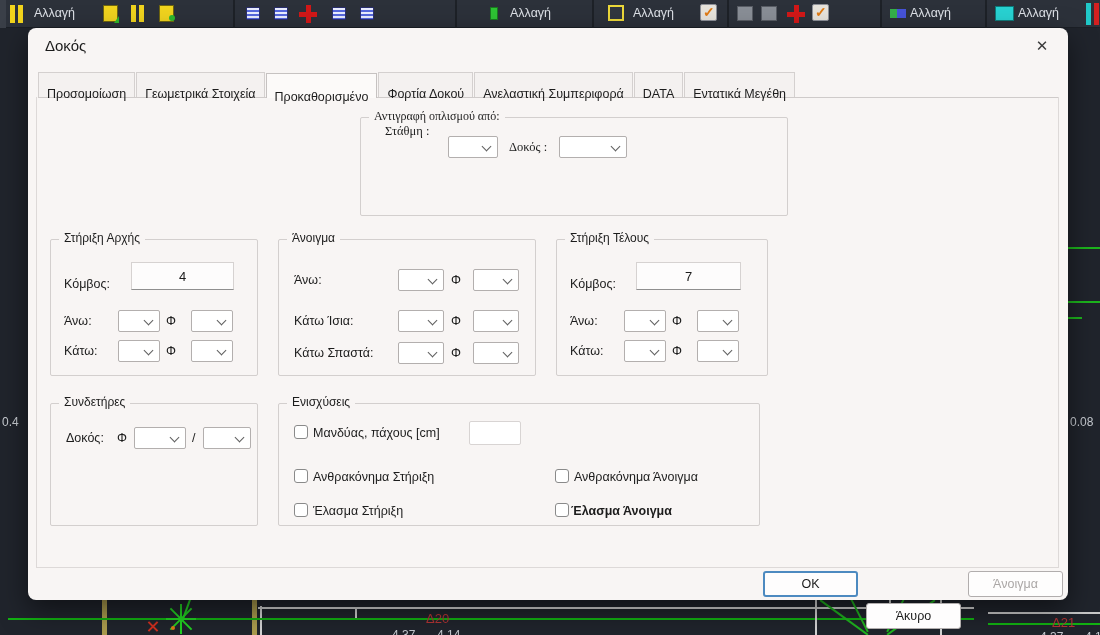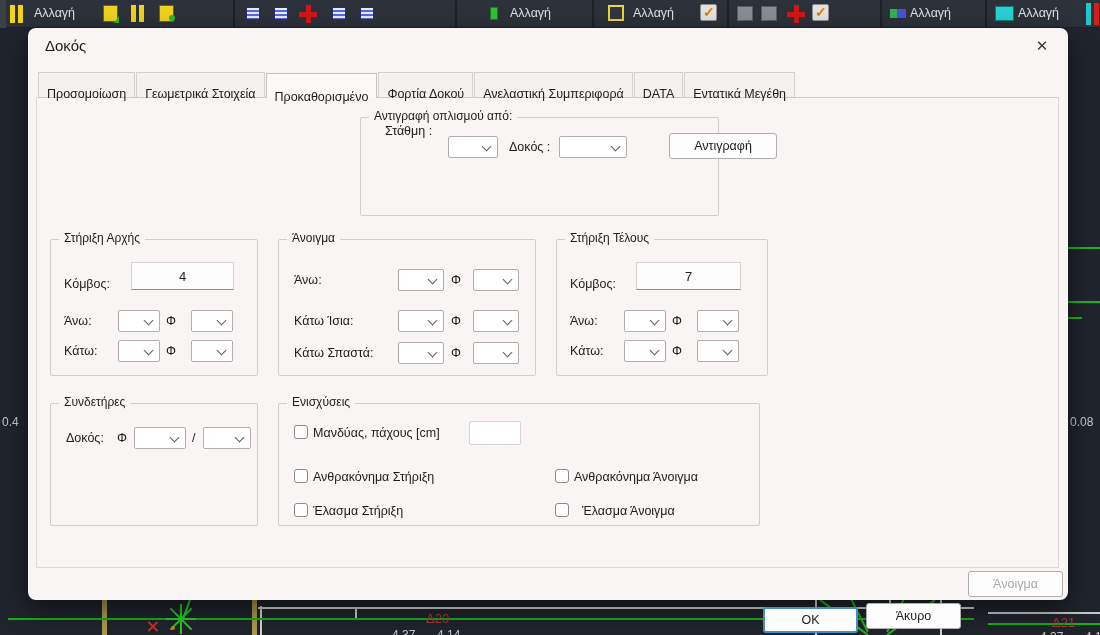--- a/index.html
+++ b/index.html
@@ -49,21 +49,21 @@
           border-bottom:1.4px solid #5f5f5f; transform:rotate(45deg); }
   .cb { position:absolute; width:14px; height:14px; background:#fff; border:1px solid #8a8a8a; border-radius:3px; }
   .btn { position:absolute; display:flex; align-items:center; justify-content:center; background:#fefdfd;
          border:1px solid #b1adad; border-radius:3px; font-size:12.5px; color:#1b1b1b; cursor:default; }
   .grade { position:absolute; width:19px; height:19px; display:flex; align-items:center; justify-content:center;
            background:#f6f3f2; border:1px solid #ddd9d8; border-radius:3px; font-size:12px; color:#9c9c9c; }
   .field { position:absolute; background:#fdfcfc; border:1px solid #d6d2d1; border-bottom:1px solid #8f8f8f;
            display:flex; align-items:center; justify-content:center; font-size:13px; color:#1b1b1b; }
   .tinput { position:absolute; background:#fff; border:1px solid #d8d4d3; border-radius:2px; font-size:12px; padding:0 4px;
             font-family:"Liberation Sans", sans-serif; }
-  .ok { border:2px solid #4d8ac0 !important;margin-top:36px; }
+  .ok { border:2px solid #4d8ac0 !important; }
   .disabled-txt { color:#aba7a6 !important; }
 </style>
 </head>
 <body>
 
 <div id="app">
 
   <div class="toolbar">
     <div class="ico" style="left:0;top:0;width:6px;height:28px;background:#3a3f48;"></div>
     <div class="ico" style="left:10px;top:5px;width:13px;height:18px;background:repeating-linear-gradient(90deg,#f2d41c 0 5px,transparent 5px 8px);"></div>
@@ -156,31 +156,30 @@
       <div class="tab">Γεωμετρικά Στοιχεία</div>
       <div class="tab active">Προκαθορισμένο</div>
       <div class="tab">Φορτία Δοκού</div>
       <div class="tab">Ανελαστική Συμπεριφορά</div>
       <div class="tab">DATA</div>
       <div class="tab">Εντατικά Μεγέθη</div>
     </div>
     <div class="panel"></div>
 
 
-    <div class="grp" style="left:332px;top:89px;width:359px;height:99px;">
+    <div class="grp" style="left:332px;top:89px;width:428px;height:99px;font-family:Liberation Serif, serif;">
       <span class="gt">Αντιγραφή οπλισμού από:</span>
       <span class="lbl" style="left:24px;top:6px;">Στάθμη :</span>
       <div class="dd" style="left:87px;top:18px;width:50px;">
           <span class="chev"></span>
         </div>
       <span class="lbl" style="left:148px;top:22px;">Δοκός :</span>
       <div class="dd" style="left:198px;top:18px;width:68px;">
           <span class="chev"></span>
         </div>
-      <div class="btn" style="left:308px;top:15px;width:108px;height:26px;">Αντιγραφή</div>
     </div>
 
     <div class="grp" style="left:22px;top:211px;width:208px;height:137px;">
       <span class="gt">Στήριξη Αρχής</span>
       <span class="lbl" style="left:13px;top:37px;">Κόμβος:</span>
       <div class="field" style="left:80px;top:22px;width:103px;height:28px;">4</div>
       <span class="lbl" style="left:13px;top:74px;">Άνω:</span>
       <div class="dd" style="left:67px;top:70px;width:42px;">
           <span class="chev"></span>
         </div>
@@ -266,21 +265,21 @@
       <div class="cb" style="left:15px;top:21px;"></div>
       <span class="lbl" style="left:34px;top:22px;">Μανδύας, πάχους [cm]</span>
       <input class="tinput" style="left: 190px; top: 17px; width: 52px; height: 24px;">
       <div class="cb" style="left:15px;top:65px;"></div>
       <span class="lbl" style="left:34px;top:66px;">Ανθρακόνημα Στήριξη</span>
       <div class="cb" style="left:276px;top:65px;"></div>
       <span class="lbl" style="left:295px;top:66px;">Ανθρακόνημα Άνοιγμα</span>
       <div class="cb" style="left:15px;top:99px;"></div>
       <span class="lbl" style="left:34px;top:100px;">Έλασμα Στήριξη</span>
       <div class="cb" style="left:276px;top:99px;"></div>
-      <span class="lbl" style="left:303px;top:100px;">Έλασμα Άνοιγμα</span>
+      <span class="lbl" style="left:292px;top:100px;font-weight:bold;">Έλασμα Άνοιγμα</span>
     </div>
 
     <div class="btn ok" style="left:735px;top:543px;width:95px;height:26px;">OK</div>
     <div class="btn" style="left:838px;top:543px;width:95px;height:26px;margin-top:32px;">Άκυρο</div>
     <div class="btn disabled-txt" style="left:940px;top:543px;width:95px;height:26px;">Άνοιγμα</div>
   </div>
 
 </div>
 
 </body></html>

